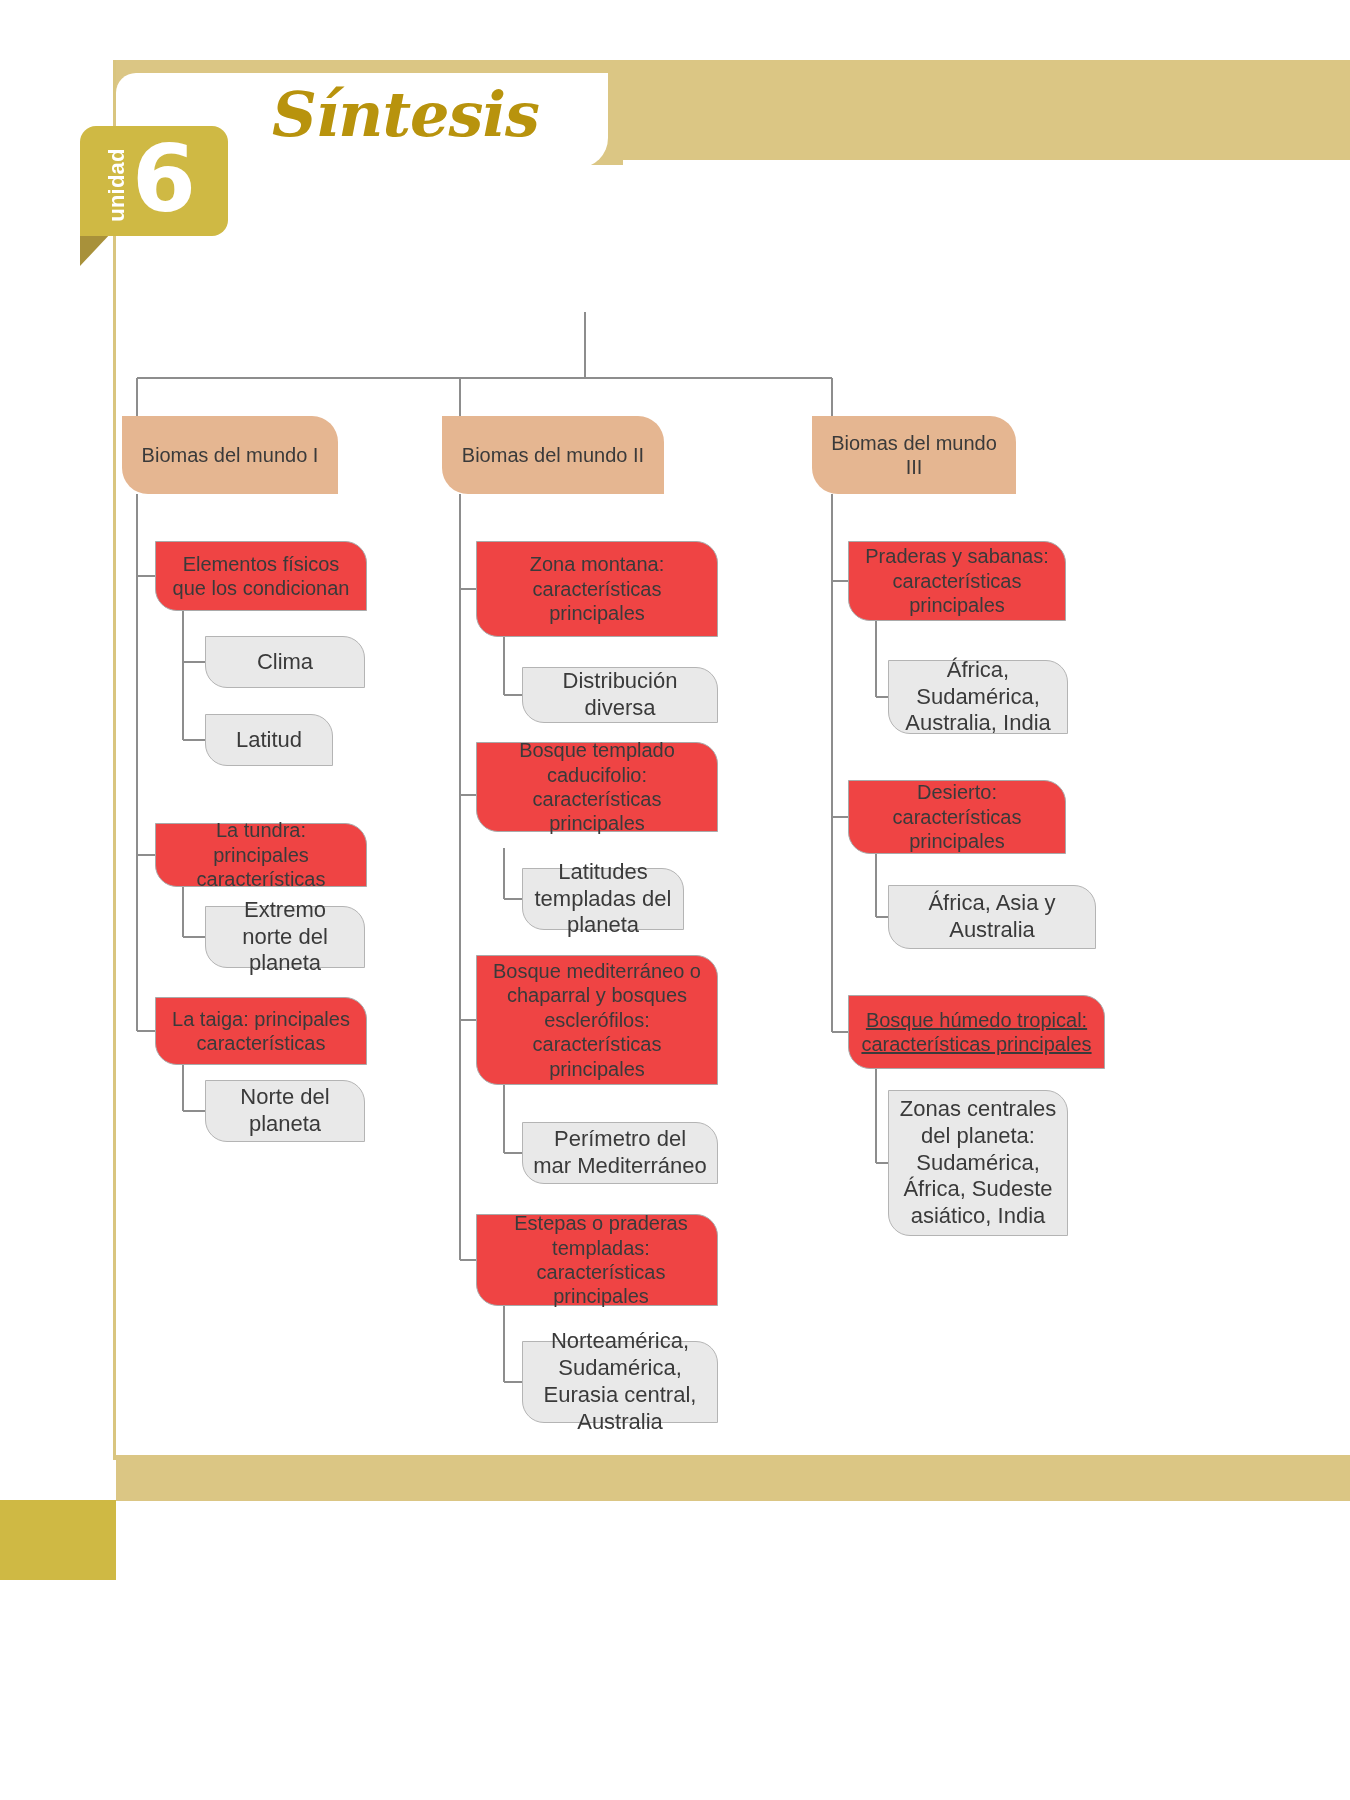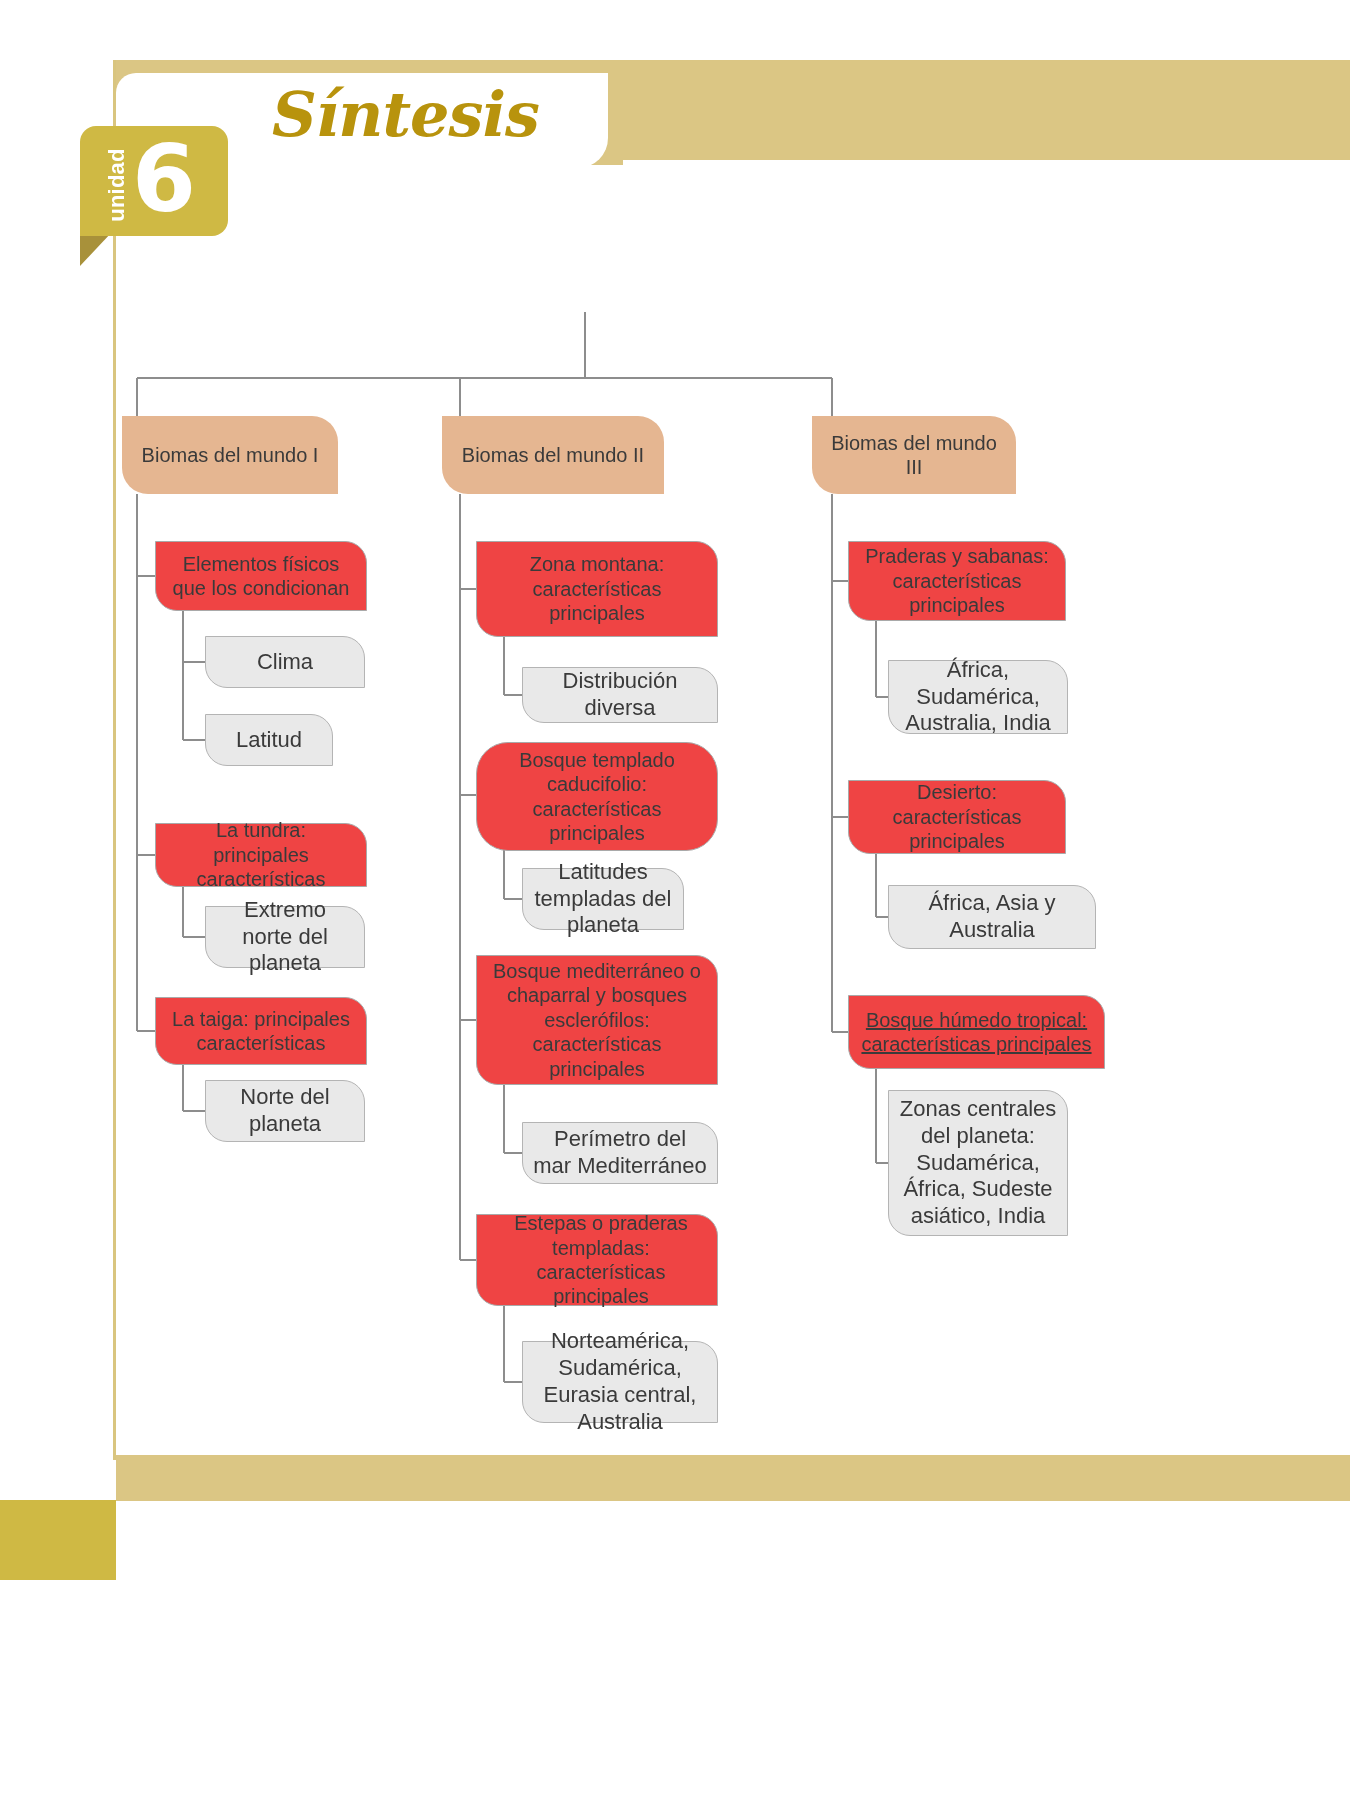--- a/index.html
+++ b/index.html
@@ -226,21 +226,21 @@
     </div>
     <div class="node n-l3" style="left: 476px; top: 541px; width: 242px; height: 96px;">
       <span>Zona montana: características principales</span>
     </div>
     <div class="node n-l2" style="left: 442px; top: 416px; width: 222px; height: 78px;">
       <span>Biomas del mundo II</span>
     </div>
     <div class="node n-l4" style="left: 522px; top: 667px; width: 196px; height: 56px;">
       <span>Distribución diversa</span>
     </div>
-    <div class="node n-l3" style="left: 476px; top: 742px; width: 242px; height: 109px; border-radius: 32px;">
+    <div class="node n-l3" style="left: 476px; top: 742px; width: 242px; height: 90px;">
       <span>Bosque templado caducifolio: características principales</span>
     </div>
     <div class="node n-l4" style="left: 522px; top: 868px; width: 162px; height: 62px;">
       <span>Latitudes templadas del planeta</span>
     </div>
     <div class="node n-l3" style="left: 476px; top: 955px; width: 242px; height: 130px;">
       <span>Bosque mediterráneo o chaparral y bosques esclerófilos: características principales</span>
     </div>
     <div class="node n-l4" style="left: 522px; top: 1122px; width: 196px; height: 62px;">
       <span>Perímetro del mar Mediterráneo</span>

